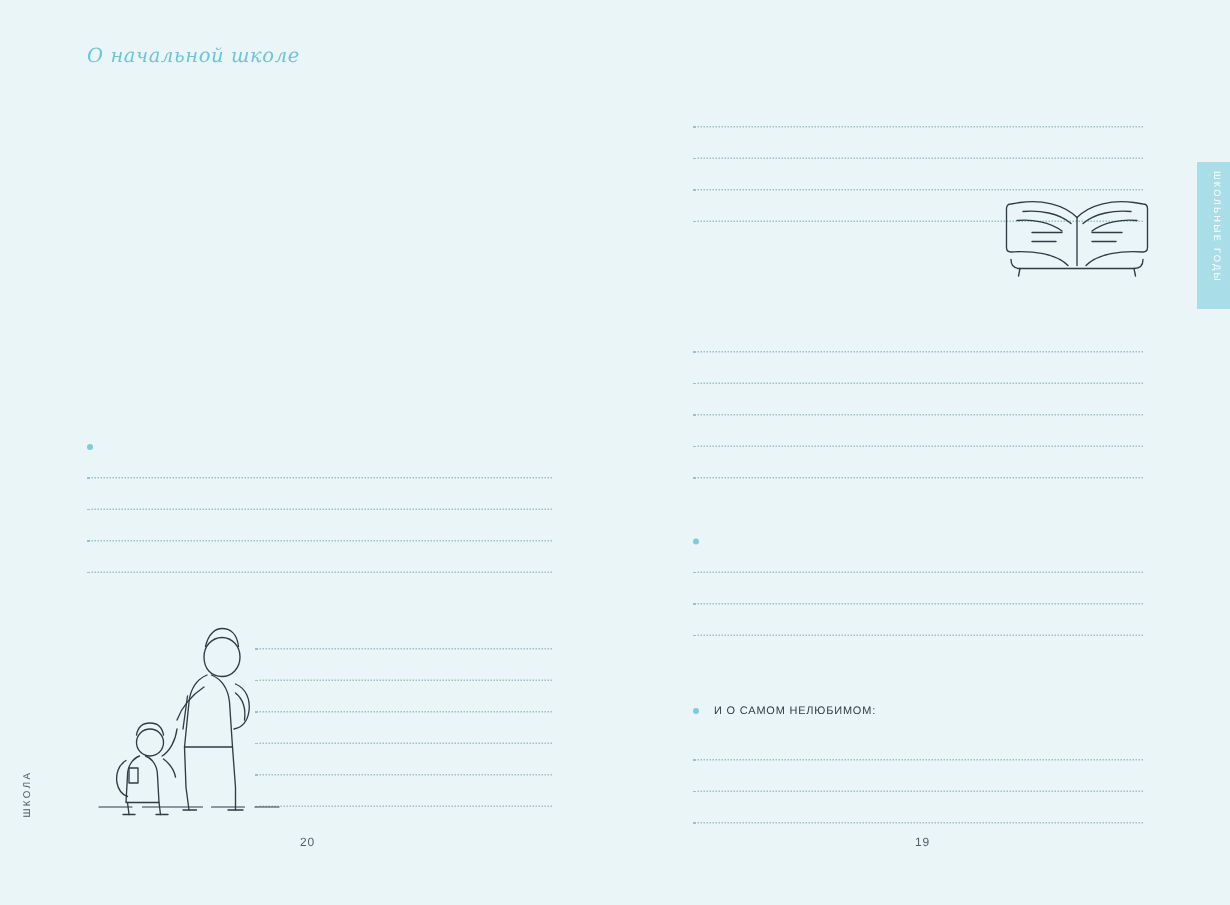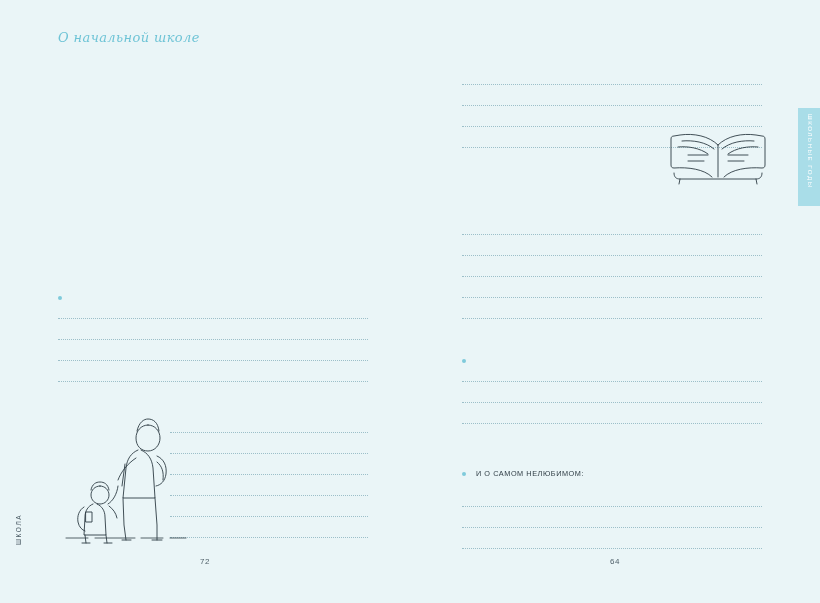--- a/index.html
+++ b/index.html
@@ -176,21 +176,21 @@
         <path d="M20 143 h8"></path>
         <path d="M42 143 h8"></path>
 
         <path d="M46 104 c5 -3 9 -10 10 -18"></path>
 
         <path d="M22 107 c-5 3 -7 9 -6 15 1 5 4 8 7 9"></path>
         <path d="M24 112 h6 v10 h-6 z"></path>
       </svg>
     </div>
 
-    <div class="folio pg-num-left">72</div>
+    <div class="folio pg-num-left">20</div>
   </div>
 
   <div class="page page-right">
 
     <div class="side-tab">
       <span>ШКОЛЬНЫЕ ГОДЫ</span>
     </div>
 
     <div class="block" style="left:52px; top:58px; width:300px;">
       <div class="lines">
@@ -246,16 +246,16 @@
         <span class="bullet"></span>
         <span>И О САМОМ НЕЛЮБИМОМ:</span>
       </div>
       <div class="lines">
         <div class="line"></div>
         <div class="line"></div>
         <div class="line"></div>
       </div>
     </div>
 
-    <div class="folio pg-num-right">64</div>
+    <div class="folio pg-num-right">19</div>
   </div>
 
 </div>
 
 </body></html>

